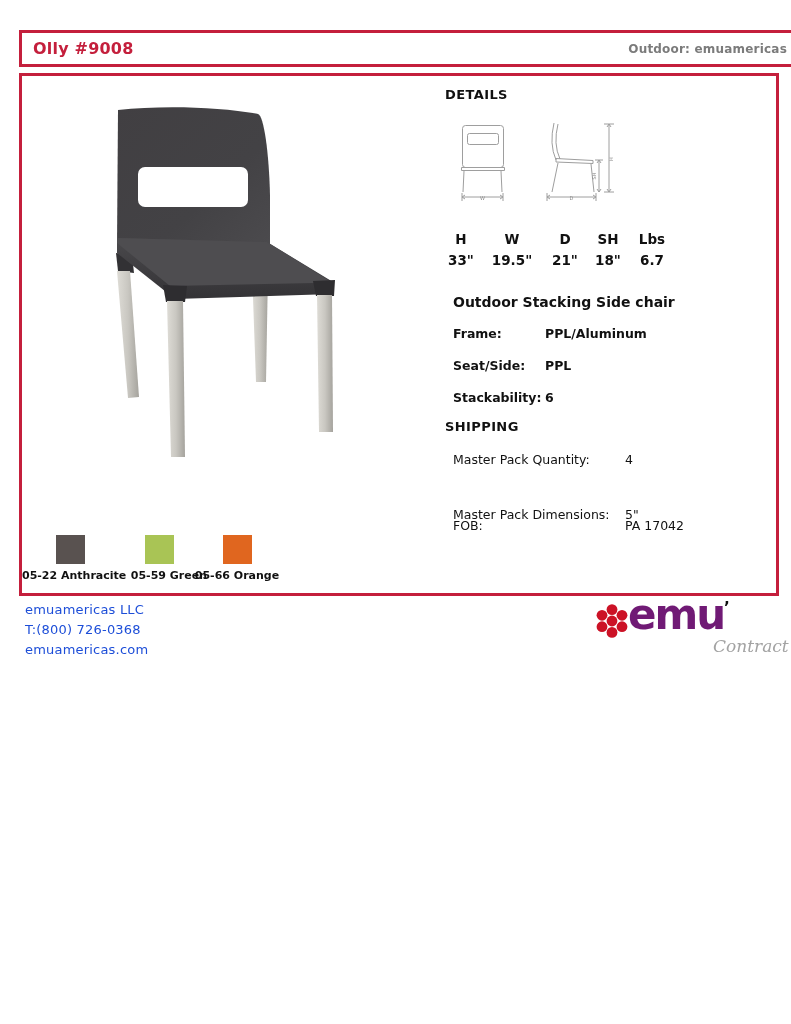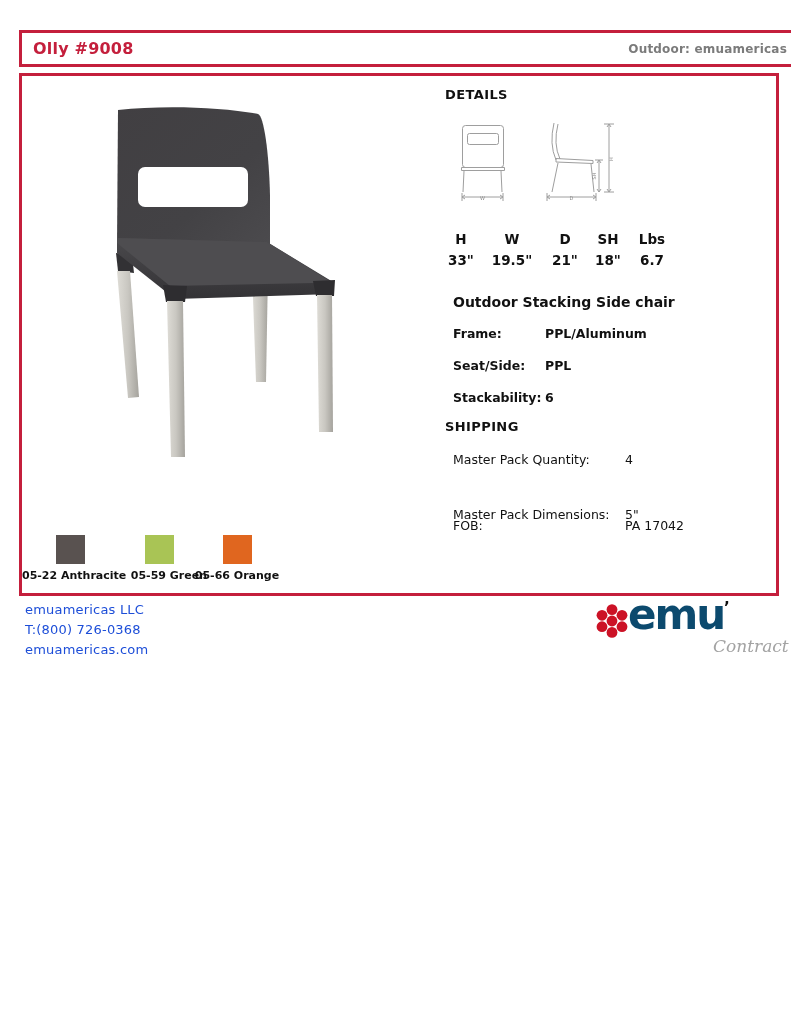--- a/index.html
+++ b/index.html
@@ -75,21 +75,21 @@
   .ship-row .ship-value{position:absolute;left:172px;white-space:nowrap;}
   .ship-0{top:376px;} .ship-1{top:411px;margin-top:20px;} .ship-2{top:442px;}
 
   
   .footer-line{position:absolute;left:25px;font-size:13px;color:#1d4ed8;letter-spacing:.2px;}
   .f-company{top:602px;} .f-phone{top:622px;} .f-website{top:642px;}
 
   .logo{position:absolute;left:595px;top:596px;width:185px;height:48px;}
   .logo-dots{position:absolute;left:0;top:7px;}
   .logo-word{
-    position:absolute;left:33px;top:-6px;font-size:42px;font-weight:bold;color:#0c4a6e;
+    position:absolute;left:33px;top:-6px;font-size:42px;font-weight:bold;color:#701a75;
     letter-spacing:-2px;font-family:"DejaVu Sans","Liberation Sans",sans-serif;
   }
   .logo-tick{position:absolute;left:129px;top:3px;font-size:15px;font-weight:bold;color:#0d0d0d;}
   .logo-tagline{
     position:absolute;left:118px;top:16px;font-size:17px;color:#a3a3a3;
     font-family:"DejaVu Serif","Liberation Serif",serif;font-style:italic;margin-top:24px;
   }
 </style>
 </head>
 <body>

